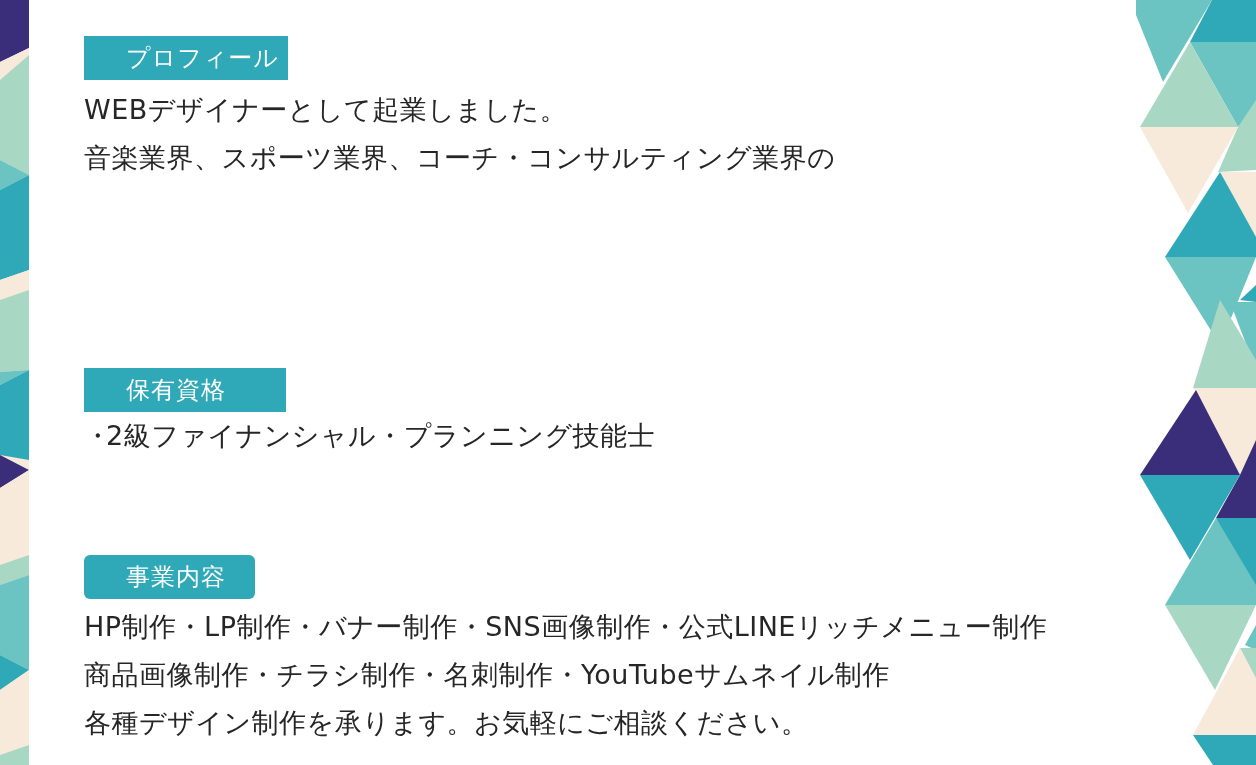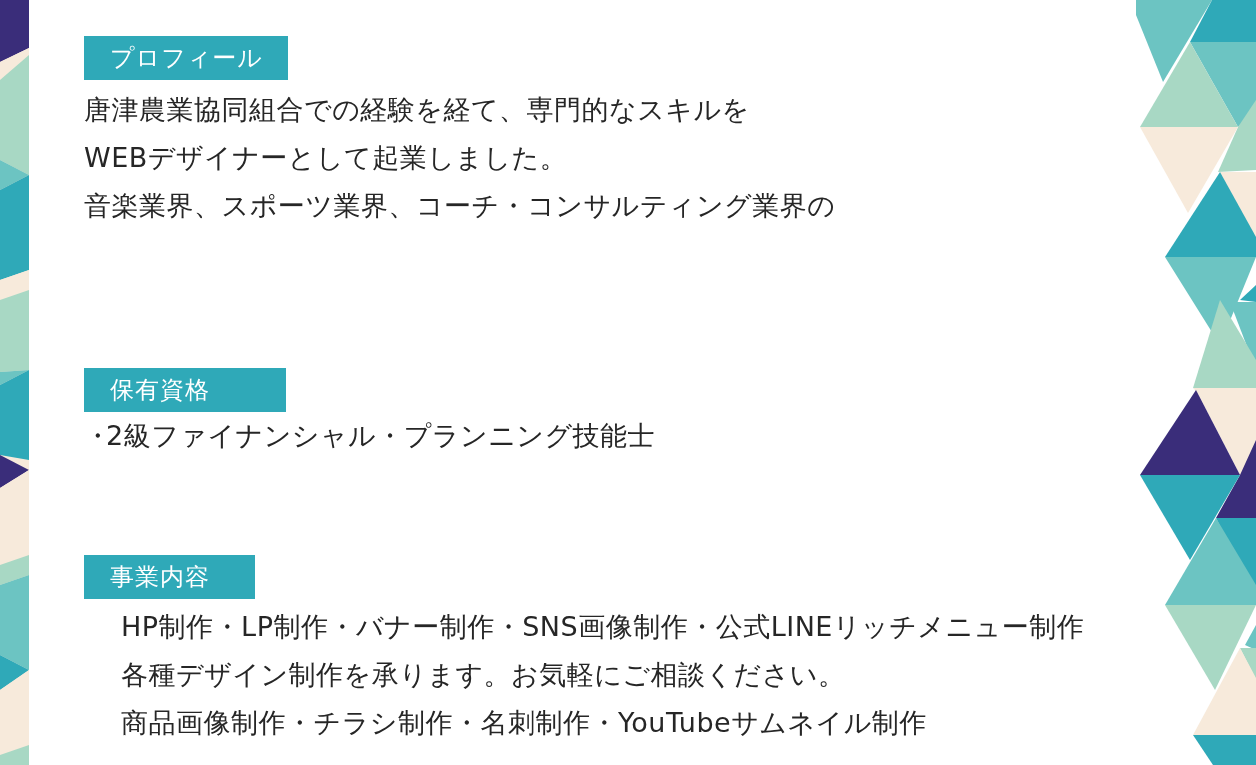--- a/index.html
+++ b/index.html
@@ -9,35 +9,35 @@
     font-family: "DejaVu Sans", "Liberation Sans", sans-serif;
     color: #262626;
   }
   .deco { position: absolute; top: 0; }
   .deco-left { left: 0; width: 29px; height: 765px; }
   .deco-right { left: 1136px; width: 120px; height: 765px; }
   .badge {
     position: absolute; left: 84px; height: 44px;
     background: #2fa9b8; color: #ffffff;
     font-size: 24px; line-height: 44px;
-    padding: 0 0 0 26px; box-sizing: border-box;
+    padding: 0 0 0 42px; box-sizing: border-box;
     letter-spacing: 1px;
   }
   .badge-profile { top: 36px; width: 204px; }
   .badge-qual { top: 368px; width: 202px; }
-  .badge-biz { top: 555px; width: 171px; }
+  .badge-biz { top: 555px; width: 171px; border-radius: 6px; }
   .lines { position: absolute; left: 84px; margin: 0; padding: 0; list-style: none; }
   .lines li {
     font-size: 27px; line-height: 48px; height: 48px; white-space: nowrap;
     letter-spacing: 0.5px;
   }
   .profile-lines { top: 86px; }
   .qual-lines { top: 416px; }
   .qual-lines li { line-height: 40px; height: 40px; }
-  .biz-lines { top: 603px; margin-left: 37px; }
+  .biz-lines { top: 603px; }
   .biz-lines li { line-height: 48px; height: 48px; }
   .bullet { display: inline-block; width: 22px; }
 </style>
 </head>
 <body>
 
 <svg class="deco deco-left" viewBox="0 0 29 765" preserveAspectRatio="none">
   <rect x="0" y="0" width="29" height="765" fill="#f7eadb"></rect>
   <polygon points="0,0 29,0 29,48 0,62" fill="#3a2d7a"></polygon>
   <polygon points="0,62 29,48 29,70 0,80" fill="#f7eadb"></polygon>
@@ -81,28 +81,27 @@
   <polygon points="1216,518 1256,585 1256,605 1165,605" fill="#6cc4c2"></polygon>
   <polygon points="1165,605 1256,605 1215,690" fill="#a8d8c4"></polygon>
   <polygon points="1245,645 1256,625 1256,650" fill="#6cc4c2"></polygon>
   <polygon points="1240,648 1256,648 1256,680" fill="#a8d8c4"></polygon>
   <polygon points="1240,648 1256,678 1256,735 1193,735" fill="#f7eadb"></polygon>
   <polygon points="1193,735 1256,735 1256,765 1213,765" fill="#2fa9b8"></polygon>
 </svg>
 
 <div class="badge badge-profile">プロフィール</div>
 <ul class="lines profile-lines">
-  <li>唐津農業協同組合での経験を経て、専門的なスキルを</li>
   <li>WEBデザイナーとして起業しました。</li>
   <li>音楽業界、スポーツ業界、コーチ・コンサルティング業界の</li>
 </ul>
 
 <div class="badge badge-qual">保有資格</div>
 <ul class="lines qual-lines">
   <li><span class="bullet">・</span><span>2級ファイナンシャル・プランニング技能士</span></li>
 </ul>
 
 <div class="badge badge-biz">事業内容</div>
 <ul class="lines biz-lines">
   <li>HP制作・LP制作・バナー制作・SNS画像制作・公式LINEリッチメニュー制作</li>
+  <li>商品画像制作・チラシ制作・名刺制作・YouTubeサムネイル制作</li>
   <li>各種デザイン制作を承ります。お気軽にご相談ください。</li>
-  <li>商品画像制作・チラシ制作・名刺制作・YouTubeサムネイル制作</li>
 </ul>
 
 </body></html>

